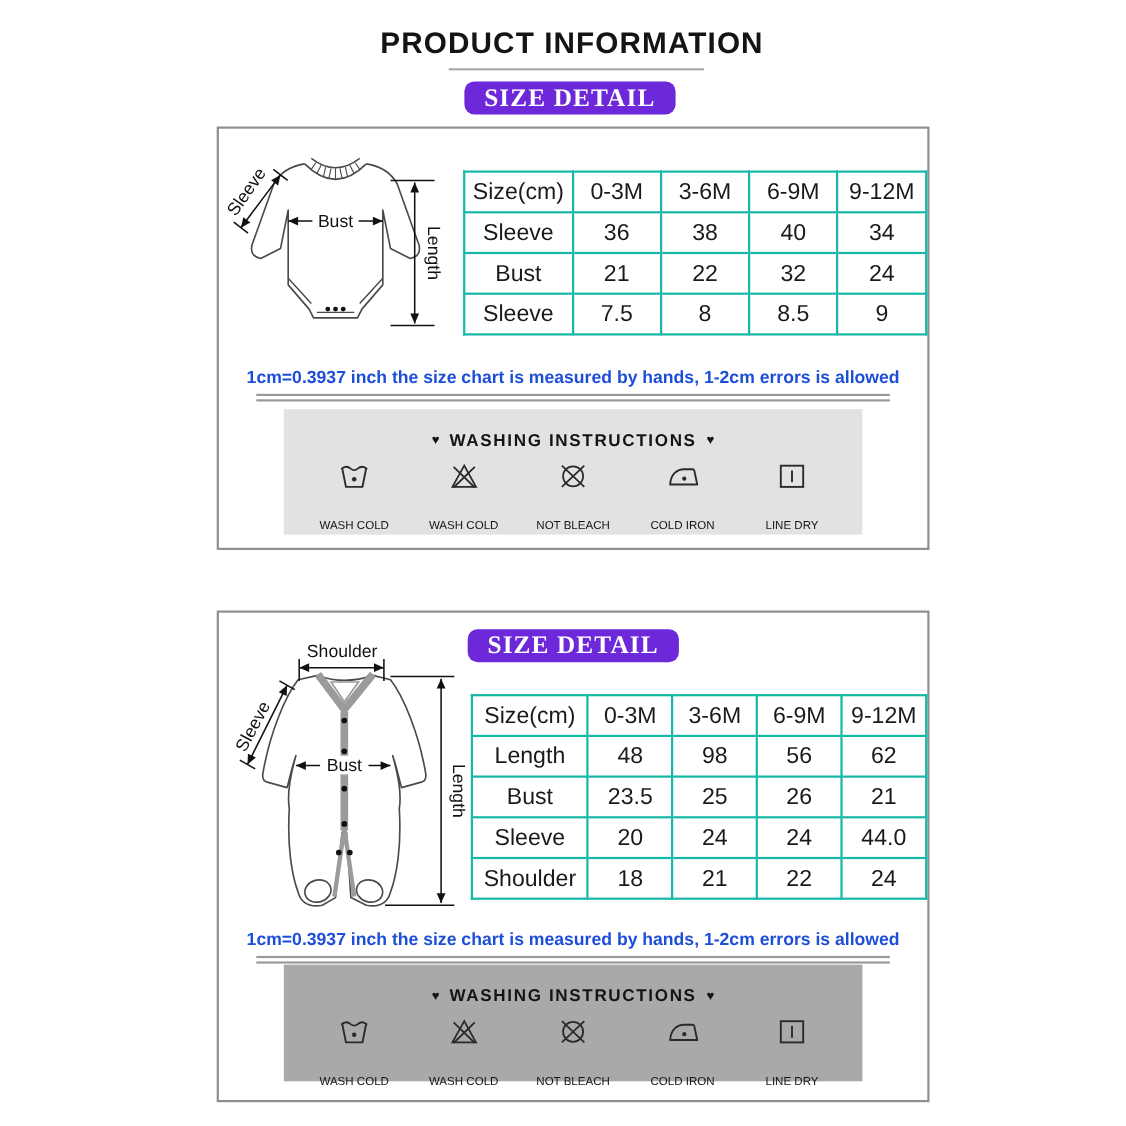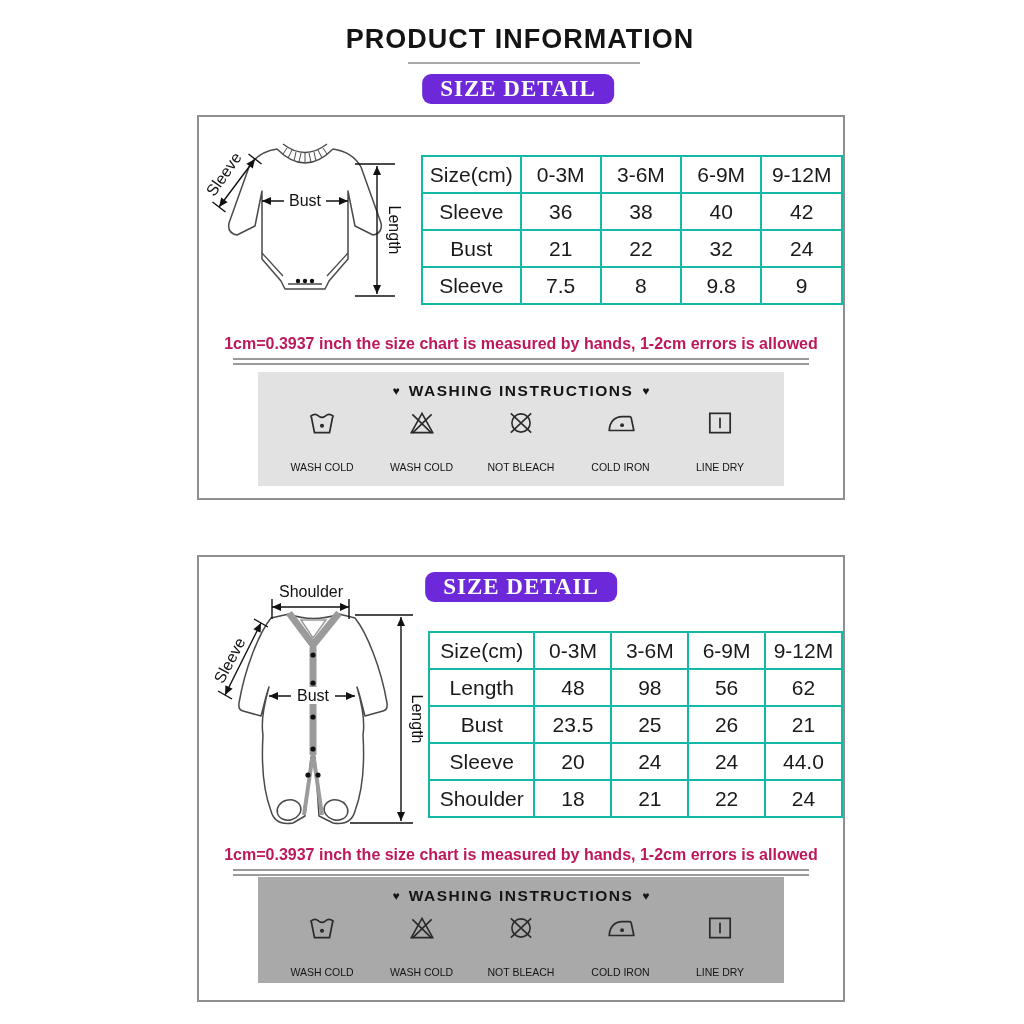--- a/index.html
+++ b/index.html
@@ -27,30 +27,30 @@
   .tablebox{position:absolute;}
   .tablebox1{left:222px;top:38px;}
   .tablebox2{left:229px;top:74px;}
   table{border-collapse:collapse;table-layout:fixed;}
   td{border:2px solid #14b8a6;text-align:center;vertical-align:middle;
      font-size:21px;color:#1a1a1a;height:35px;padding:0;}
   .t1 td{width:80px;} .t1 td:first-child{width:97px;}
   .t2 td{width:76px;} .t2 td:first-child{width:104px;}
 
   .note{position:absolute;left:0;width:100%;text-align:center;
-        font-size:16px;font-weight:bold;color:#be185d;}
+        font-size:16px;font-weight:bold;color:#1d4ed8;}
   .note1{top:218px;} .note2{top:289px;}
   .double-rule{position:absolute;height:3px;border-top:2px solid #9a9a9a;border-bottom:2px solid #9a9a9a;}
   .rule1{top:241px;left:34px;width:576px;}
   .rule2{top:312px;left:34px;width:576px;}
 
   .wash-panel{position:absolute;left:59px;width:526px;}
   .wash1{top:255px;height:114px;background:#e2e2e2;}
   .wash2{top:320px;height:106px;background:#a9a9a9;}
-  .wash-title{margin-top:10px;text-align:center;font-size:15.5px;font-weight:bold;
+  .wash-title{margin-top:20px;text-align:center;font-size:15.5px;font-weight:bold;
               letter-spacing:1.5px;color:#141414;}
   .wash-title .heart{font-size:12px;letter-spacing:0;vertical-align:1px;padding:0 9px;}
   .wash-row{display:flex;justify-content:space-between;padding:9px 22px 0 22px;}
   .wash-item{width:84px;text-align:center;}
   .wash-icon{width:30px;height:28px;display:inline-block;}
   .wash-label{margin-top:20px;font-size:10.5px;color:#141414;white-space:nowrap;}
 
   .hidden-defs{position:absolute;width:0;height:0;overflow:hidden;}
 </style>
 </head>
@@ -149,34 +149,34 @@
               <td>0-3M</td>
               <td>3-6M</td>
               <td>6-9M</td>
               <td>9-12M</td>
             </tr>
             <tr>
               <td>Sleeve</td>
               <td>36</td>
               <td>38</td>
               <td>40</td>
-              <td>42</td>
+              <td>34</td>
             </tr>
             <tr>
               <td>Bust</td>
               <td>21</td>
               <td>22</td>
               <td>32</td>
               <td>24</td>
             </tr>
             <tr>
               <td>Sleeve</td>
               <td>7.5</td>
               <td>8</td>
-              <td>9.8</td>
+              <td>8.5</td>
               <td>9</td>
             </tr>
           </tbody>
         </table>
       </div>
 
     <div class="note note1">1cm=0.3937 inch the size chart is measured by hands, 1-2cm errors is allowed</div>
     <div class="double-rule rule1"></div>
 
     <div class="wash-panel wash1">

